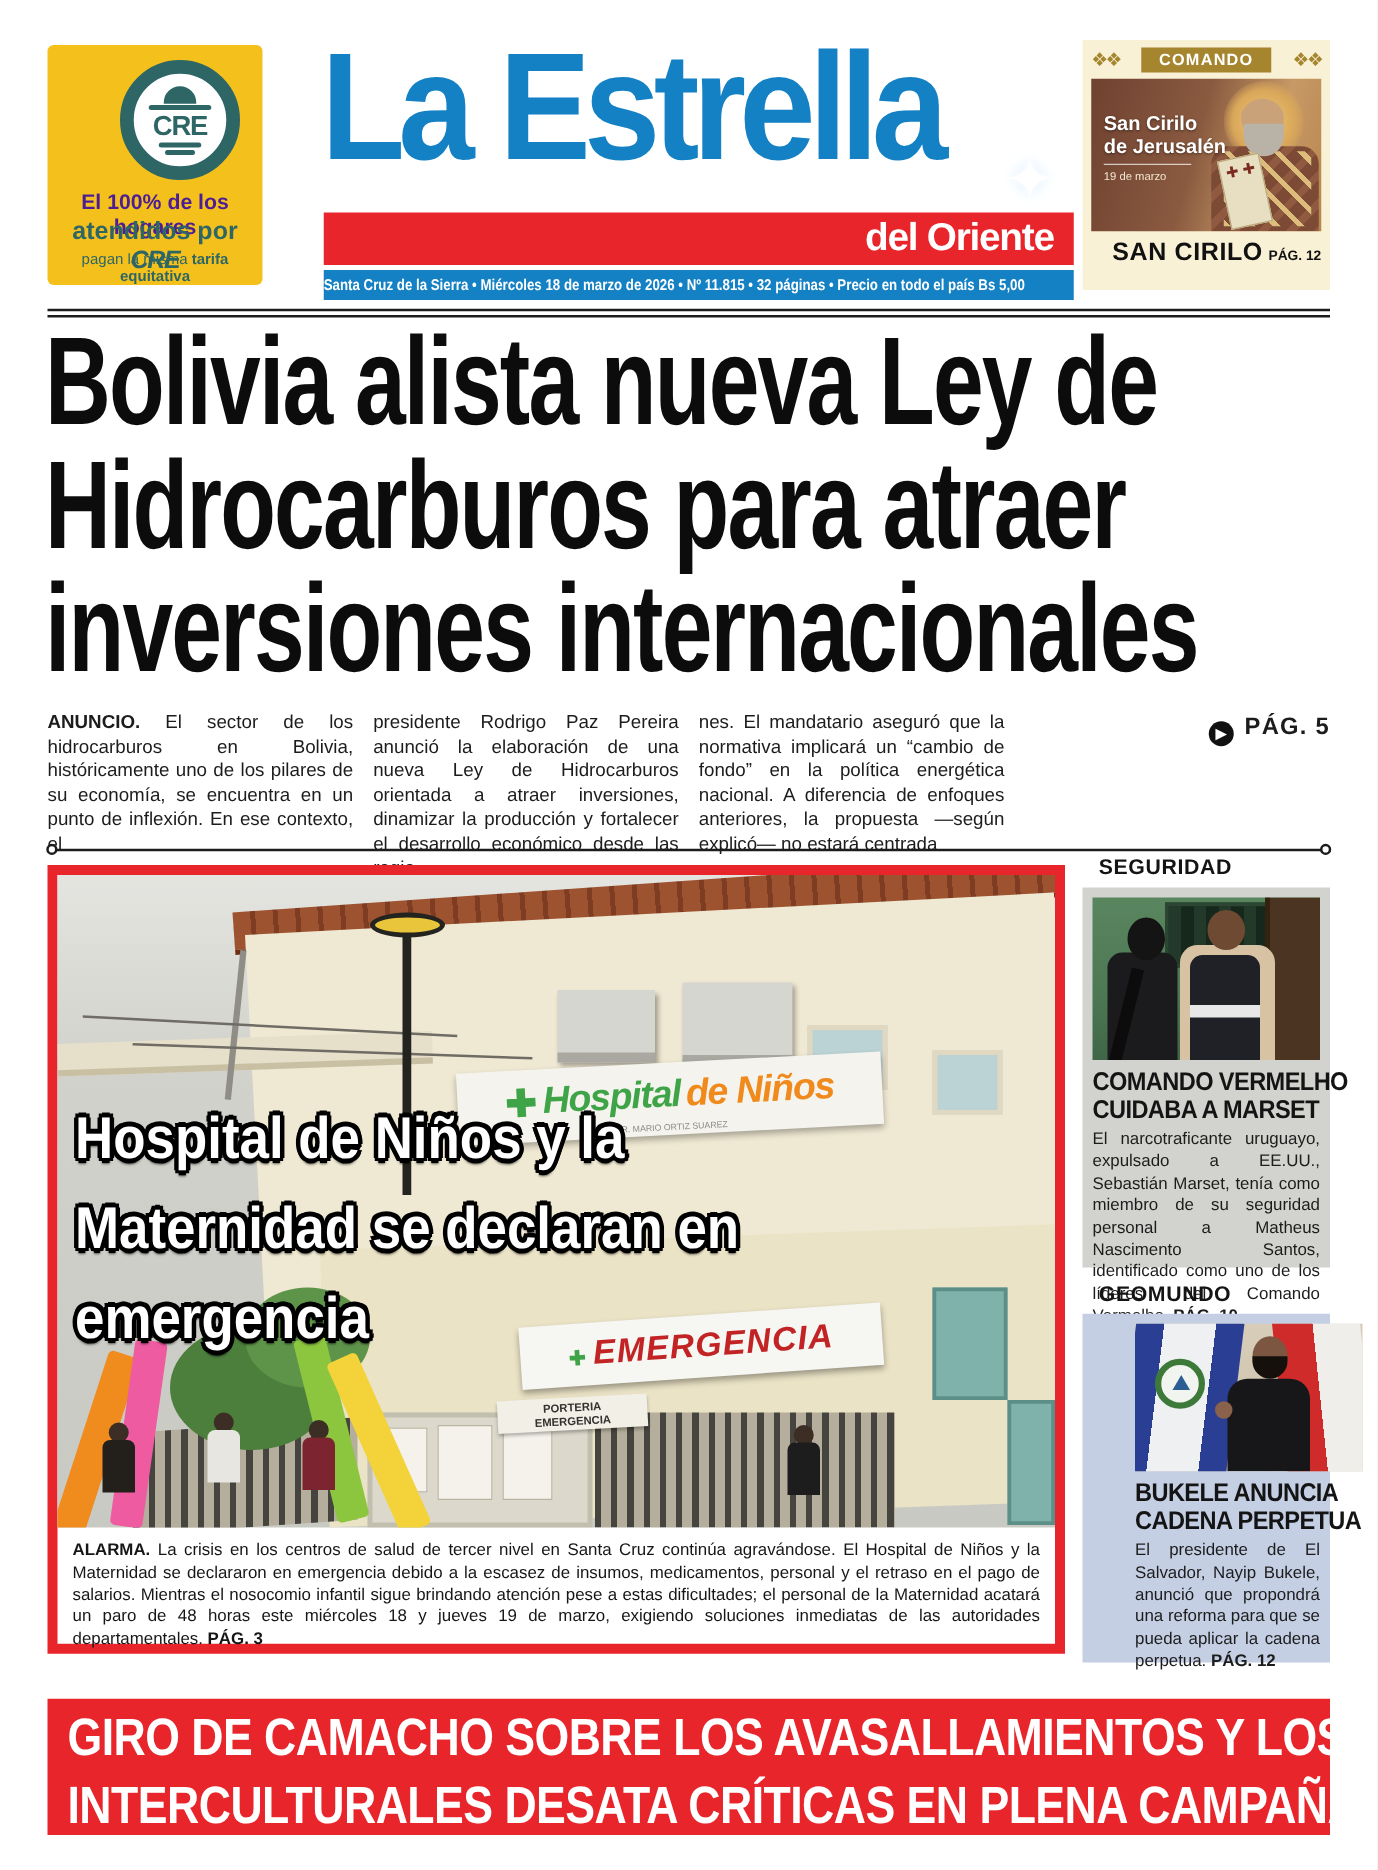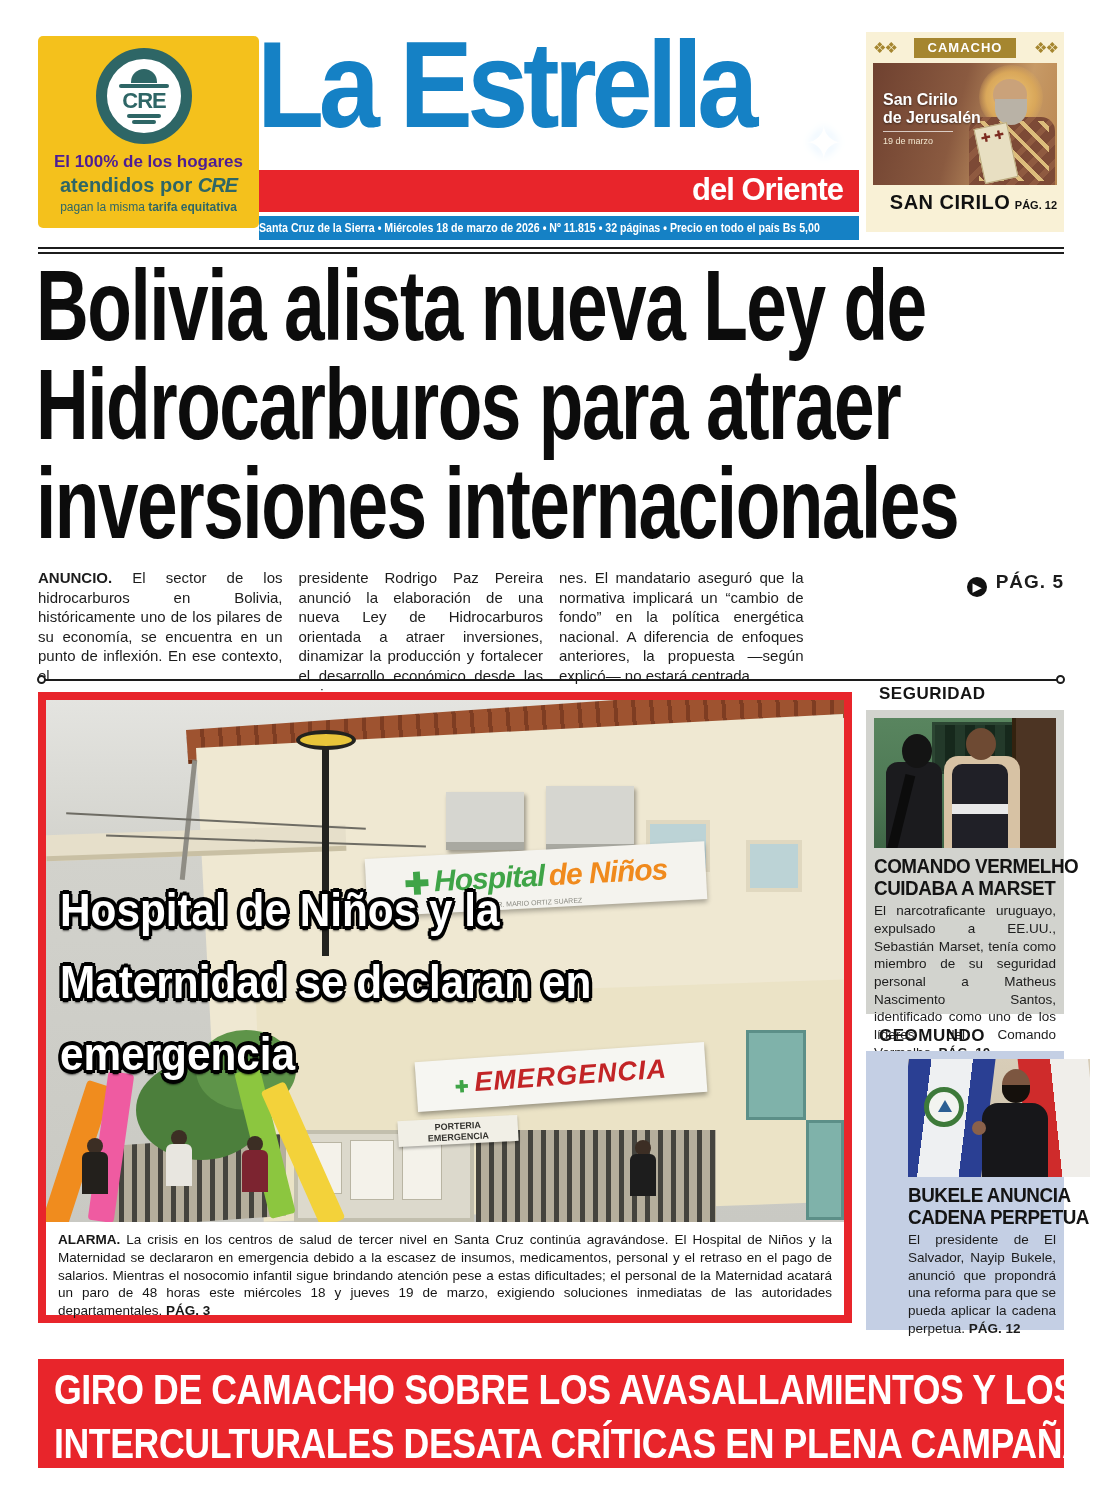--- a/index.html
+++ b/index.html
@@ -6,21 +6,21 @@
   html,body { background:#e9e9e9; }
   .page {
     position:relative; width:1102px; height:1496px; margin:0 auto;
     background:#ffffff; overflow:hidden;
     font-family:"Liberation Sans", sans-serif; color:#1a1a1a;
   }
   .abs { position:absolute; }
   .condense { display:inline-block; transform:scaleX(var(--sx,0.8)); transform-origin:0 50%; white-space:nowrap; }
 
   
-  .cre-ad { left:38px; top:36px; width:221px; height:192px; background:#f4c11c; border-radius:5px; text-align:center; }
+  .cre-ad { left:38px; top:36px; width:172px; height:192px; background:#f4c11c; border-radius:5px; text-align:center; }
   .cre-ring { position:absolute; left:58px; top:12px; width:96px; height:96px; background:#fff; border:11px solid #2e6666; border-radius:50%; }
   .cre-glyph { position:absolute; left:10px; top:10px; width:54px; text-align:center; }
   .cre-bar { height:4px; background:#2e6666; margin:2px 4px; border-radius:2px; }
   .cre-dome { width:26px; height:14px; background:#2e6666; border-radius:13px 13px 0 0; margin:0 auto 1px auto; }
   .cre-word { font-size:22px; font-weight:bold; color:#2e6666; letter-spacing:-1px; line-height:1; }
   .cre-l1 { position:absolute; left:0; right:0; top:116px; font-size:17px; font-weight:bold; color:#4c1d95; }
   .cre-l2 { position:absolute; left:0; right:0; top:138px; font-size:20px; font-weight:bold; color:#2e6666; }
   .cre-l2 .brand { font-style:italic; letter-spacing:-1px; }
   .cre-l3 { position:absolute; left:0; right:0; top:164px; font-size:12px; color:#2e6666; }
   .cre-l3 b { font-weight:bold; }
@@ -192,21 +192,21 @@
     <div class="mast-redband"></div>
     <div class="mast-title">La Estrella</div>
     <div class="mast-star">✦</div>
     <div class="mast-sub">del Oriente</div>
     <div class="dateline"><span class="condense" style="--sx:0.85;">Santa Cruz de la Sierra • Miércoles 18 de marzo de 2026 • Nº 11.815 • 32 páginas • Precio en todo el país Bs 5,00</span></div>
   </div>
 
   <div class="abs santoral">
     <div class="san-head">
       <span class="san-orn">❖❖</span>
-      <span class="san-band">CAMACHO</span>
+      <span class="san-band">COMANDO</span>
       <span class="san-orn">❖❖</span>
     </div>
     <div class="san-img">
       <div class="san-halo"></div>
       <div class="san-body"></div>
       <div class="san-sash"></div>
       <div class="san-head-shape"></div>
       <div class="san-beard"></div>
       <div class="san-scroll">✚ ✚</div>
       <div class="san-title">

